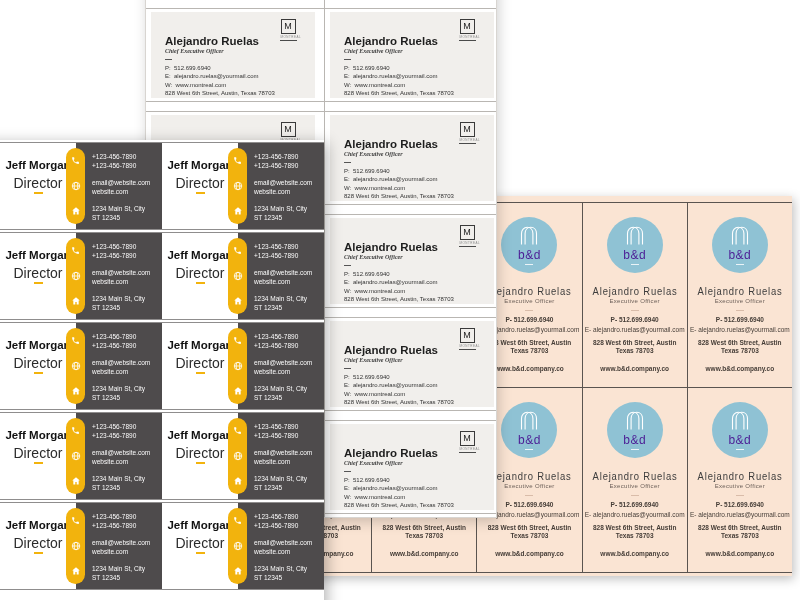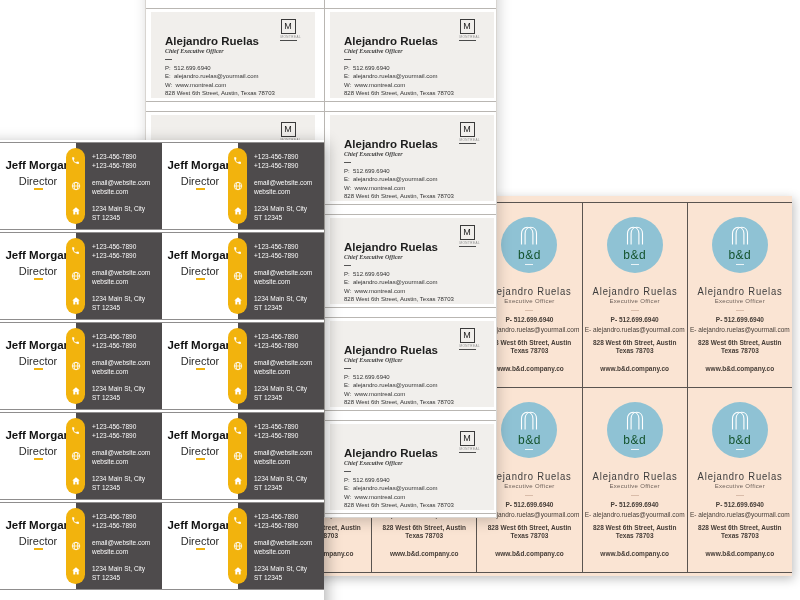--- a/index.html
+++ b/index.html
@@ -20,21 +20,21 @@
     position:absolute; left:0; top:6px; width:525px;
     display:grid; grid-template-columns:repeat(5,104.2px);
     grid-auto-rows:184px; gap:1px; background:#5a5450; padding:1px 0;
   }
   .bd-card { position:relative; background:#FAE4D3; text-align:center; }
   .bd-circle {
     width:56px; height:56px; border-radius:50%; background:#8FC2D4;
     margin:14px auto 0; display:flex; flex-direction:column; align-items:center;
   }
   .bd-arch { margin-top:7px; }
-  .bd-logo-text { color:#14532d; font-size:12px; line-height:12px; letter-spacing:0.5px; }
+  .bd-logo-text { color:#4c1d95; font-size:12px; line-height:12px; letter-spacing:0.5px; }
   .bd-dash { width:8px; height:1px; background:#eaf3f7; margin-top:3px; }
   .bd-name { margin-top:12px; font-size:10.5px; letter-spacing:0.9px; color:#3c3c3c; transform:scale(0.9,1.08); }
   .bd-title { margin-top:1px; font-size:6px; color:#6b5f58; letter-spacing:0.3px; }
   .bd-sep { width:8px; height:1px; background:#d9bca9; margin:6px auto 0; }
   .bd-phone { margin-top:5px; font-size:6.5px; font-weight:bold; color:#453d37; }
   .bd-email { margin-top:3px; font-size:6.5px; color:#453d37; }
   .bd-addr { margin-top:6px; font-size:6.5px; font-weight:bold; color:#453d37; line-height:8px; }
   .bd-web { position:absolute; bottom:15px; left:0; width:100%; font-size:6.5px; font-weight:bold; color:#453d37; }
 
   
@@ -72,21 +72,21 @@
   .j-panel { position:absolute; left:74px; top:0; right:0; bottom:0; background:#4e4b4c; }
   .j-pill {
     position:absolute; left:64px; top:5px; width:19px; height:76px;
     border-radius:10px; background:#F2B30D; z-index:2;
     display:flex; flex-direction:column; align-items:center; justify-content:space-between;
     padding:8px 0;
   }
   .j-pill .ic { display:block; line-height:0; }
   .j-left { position:absolute; left:0; top:16px; width:72px; text-align:center; z-index:1; }
   .j-name { font-size:11.5px; font-weight:bold; color:#111; }
-  .j-title { font-size:11px; color:#2b2b2b; margin-top:4px; }
+  .j-title { font-size:14px; color:#2b2b2b; margin-top:4px; }
   .j-accent { width:9px; height:2px; background:#F2B30D; margin:1px auto 0; }
   .j-right { position:absolute; left:90px; top:9px; color:#fbfbfb; font-size:6.5px; line-height:9px; z-index:1; }
   .j-block { margin-bottom:8px; }
 </style>
 </head>
 <body>
 
 <div class="sheet sheet-bd">
   <div class="bd-grid" id="bd-grid">
   <div class="bd-card">

